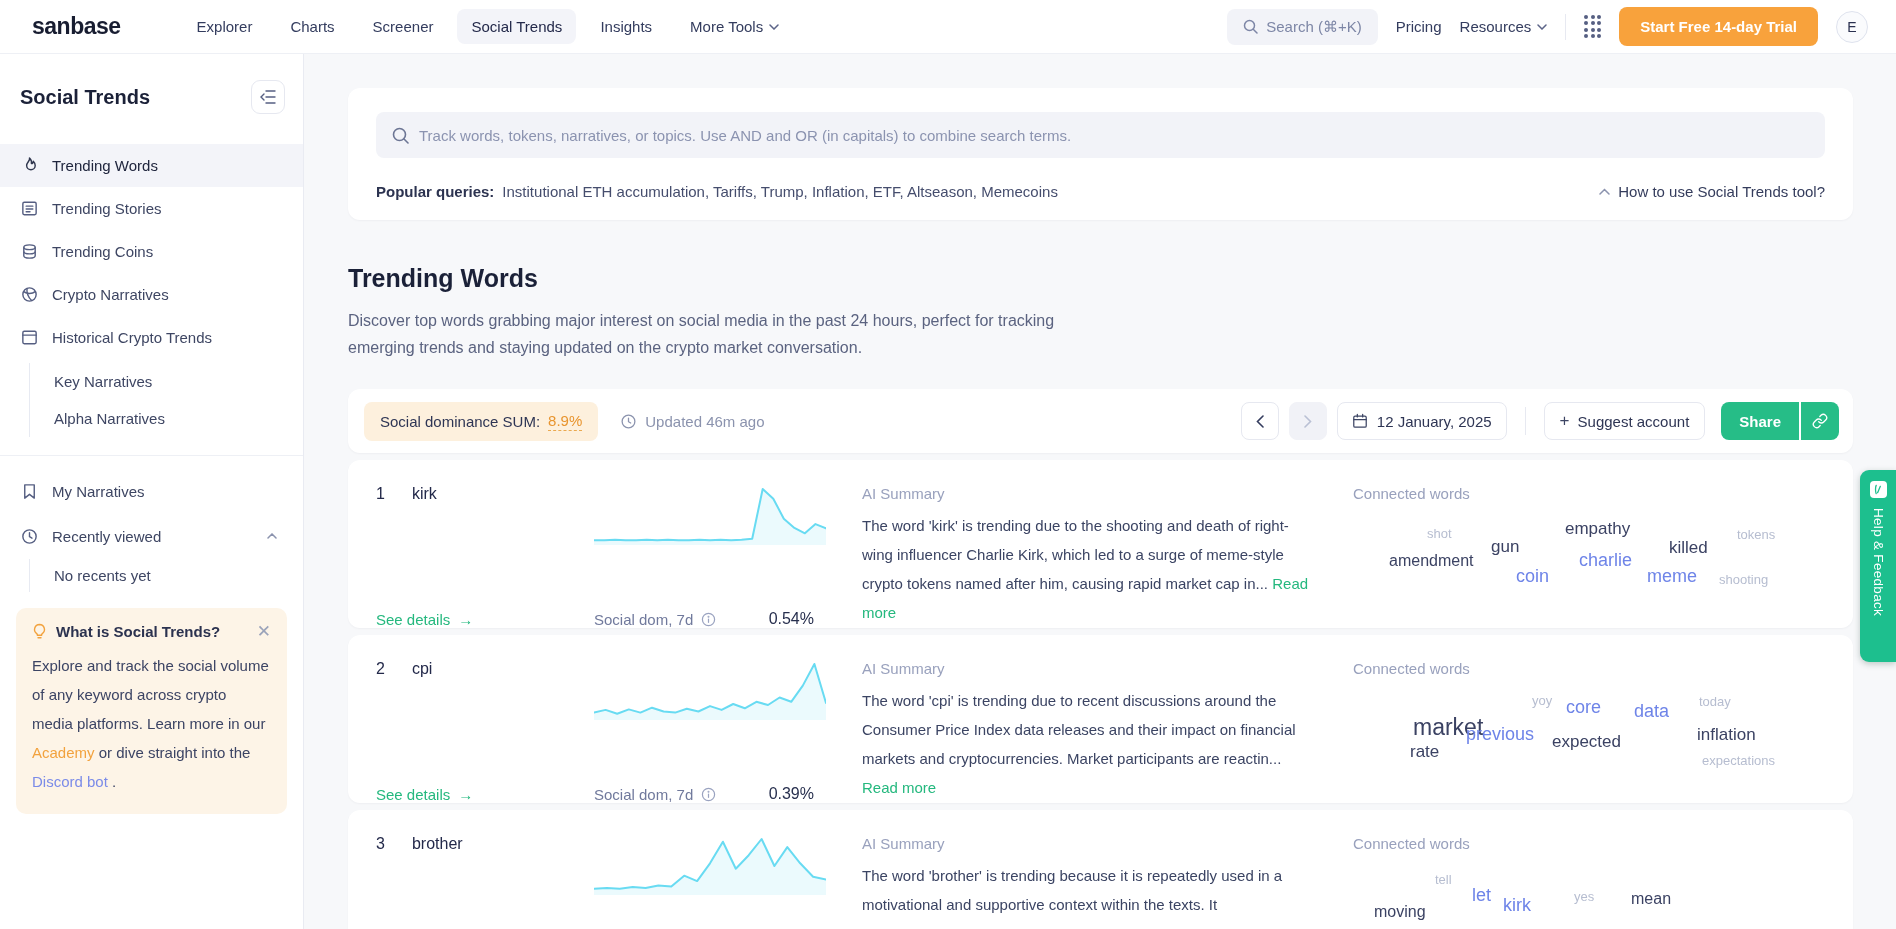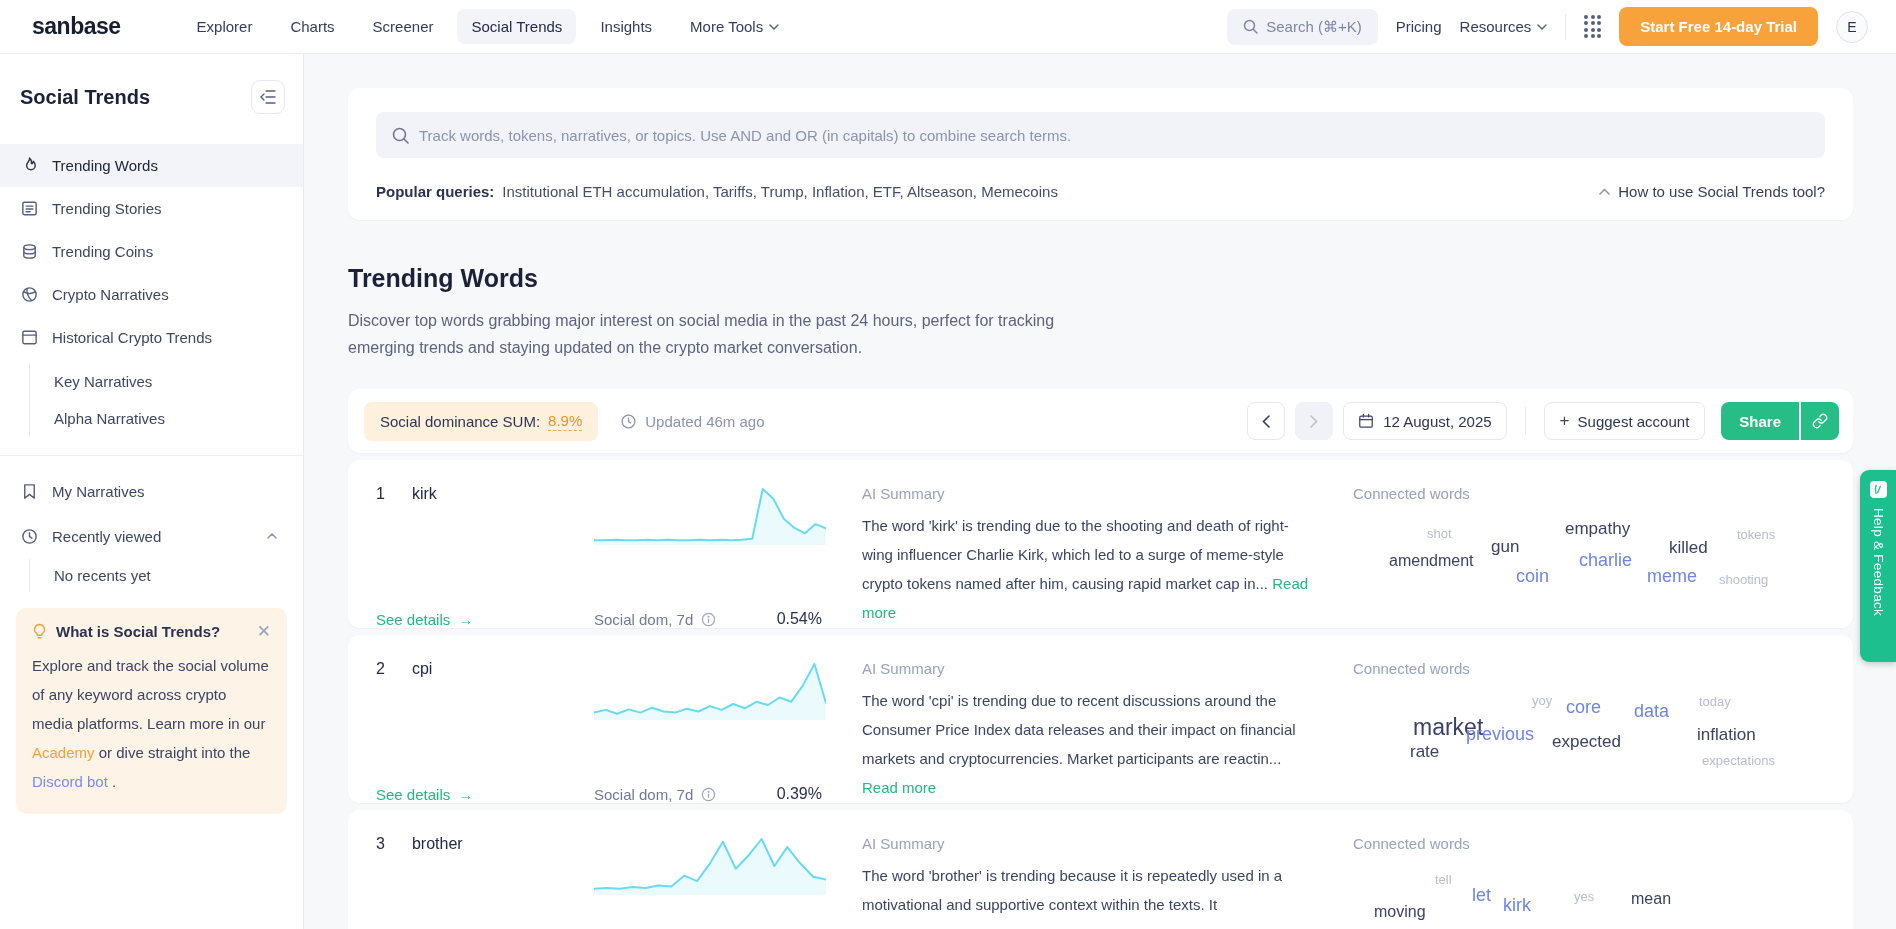--- a/index.html
+++ b/index.html
@@ -97,21 +97,21 @@
   
   .trend-card { margin-top:7px; height:168px; padding:25px 28px 22px;
     display:grid; grid-template-columns:190px 240px 463px 1fr; column-gap:28px; }
   .trend-card:first-of-type { margin-top:14px; }
   .wcol { display:flex; flex-direction:column; justify-content:space-between; }
   .rank-word { display:flex; gap:27px; font-size:16px; color:#23294a; }
   .see-details { color:#24b87e; font-size:15px; display:flex; align-items:center; gap:8px; cursor:pointer; }
   .chart-col { display:flex; flex-direction:column; justify-content:space-between; }
   .spark { height:58px; margin-top:2px; }
   .dom-row { display:flex; align-items:center; font-size:15px; color:#70799c; }
-  .dom-row .val { margin-left:auto; margin-right:12px; font-size:16px; color:#272f4e; }
+  .dom-row .val { margin-left:auto; margin-right:20px; font-size:16px; color:#272f4e; }
   .dom-row svg { margin-left:8px; }
   .col-label { font-size:15px; color:#99a1bd; }
   .summary { margin-top:10px; font-size:15px; line-height:1.93; color:#3b4463; padding-right:14px; }
   .read-more { color:#24b87e; cursor:pointer; }
   .cloud { position:relative; margin-top:6px; height:90px; }
   .cloud span { position:absolute; white-space:nowrap; cursor:pointer; }
   .tone-dark { color:#3b4263; }
   .tone-blue { color:#6e84e8; }
   .tone-muted { color:#b6bdd0; }
 
@@ -314,21 +314,21 @@
         <div class="sq-btn disabled">
           <svg width="8" height="13" viewBox="0 0 8 13" fill="none">
               <path d="M1 1l5.5 5.5L1 12" stroke="#b9c0d4" stroke-width="1.6" stroke-linecap="round"></path>
             </svg>
         </div>
         <div class="date-btn">
           <svg width="16" height="16" viewBox="0 0 18 18" fill="none" stroke="#3d4564" stroke-width="1.4" stroke-linecap="round">
               <rect x="2" y="3.5" width="14" height="12.5" rx="1.5"></rect>
               <path d="M2 7.5h14M6 1.5v3M12 1.5v3"></path>
             </svg>
-          <span>12 August, 2025</span>
+          <span>12 January, 2025</span>
         </div>
         <div class="tb-div"></div>
         <button class="suggest-btn">
           <span style="font-size:17px;color:#3d4564;">+</span>
           <span>Suggest account</span>
         </button>
         <div class="share-group">
           <button class="share-btn">Share</button>
           <button class="link-btn">
             <svg width="16" height="16" viewBox="0 0 24 24" fill="none" stroke="#fff" stroke-width="2" stroke-linecap="round" stroke-linejoin="round">

